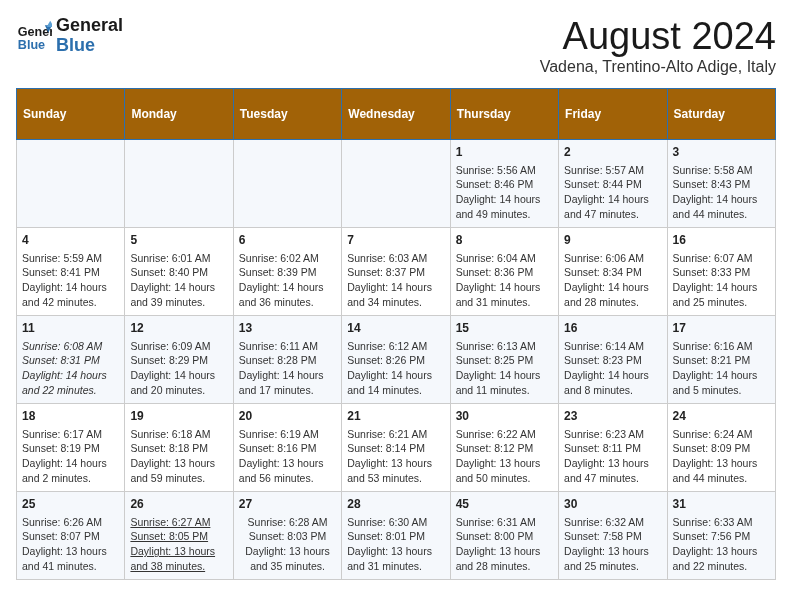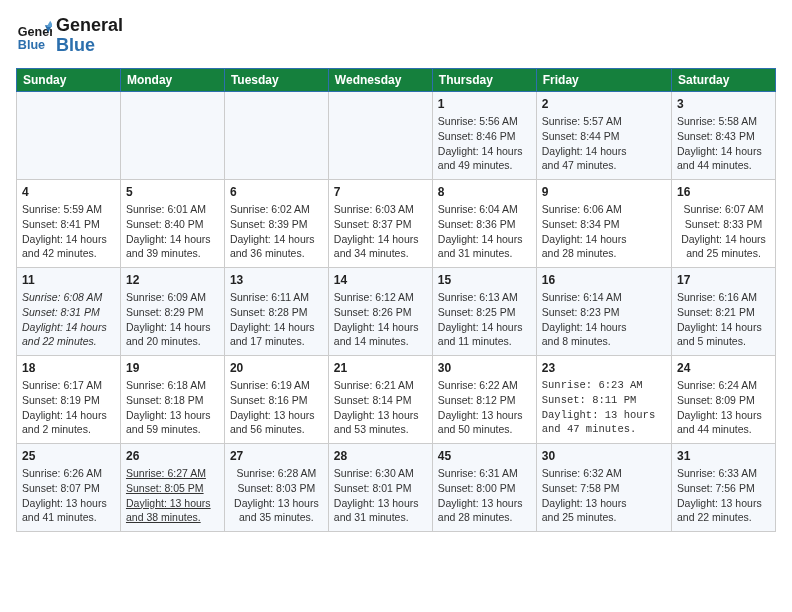--- a/index.html
+++ b/index.html
@@ -37,24 +37,24 @@
     .location {
       font-size: 16px;
       color: #333;
     }
     .calendar-table {
       width: 100%;
       border-collapse: collapse;
       font-size: 11px;
     }
     .calendar-table thead tr th {
-      background: #15803d;
+      background: #a16207;
       color: #fff;
       text-align: left;
-      padding: 4px 6px;
+      padding: 18px 6px;
       font-size: 12px;
       font-weight: bold;
       border: 1px solid #2c6fad;
     }
     .calendar-table tbody tr td {
       border: 1px solid #ccc;
       vertical-align: top;
       padding: 4px 5px;
       height: 88px;
       background: #fff;
@@ -90,20 +90,24 @@
       <text x="2" y="20" font-size="14" font-weight="bold" fill="#1a1a1a">General</text>
       <text x="2" y="34" font-size="14" font-weight="bold" fill="#2c6fad">Blue</text>
       <polygon points="32,8 40,8 36,16" fill="#2c6fad"></polygon>
       <polygon points="34,10 42,10 38,3" fill="#5a9fd4"></polygon>
     </svg>
     <div style="display:flex;flex-direction:column;line-height:1.1;">
       <span style="font-size:18px;font-weight:bold;color:#1a1a1a;">General</span>
       <span style="font-size:18px;font-weight:bold;color:#2c6fad;">Blue</span>
     </div>
   </div>
+  <div class="title-area">
+    <div class="month-year">August 2024</div>
+    <div class="location">Vadena, Trentino-Alto Adige, Italy</div>
+  </div>
 </div>
 
 <table class="calendar-table">
   <thead>
     <tr id="weekday-header">
     <th>Sunday</th>
         <th>Monday</th>
         <th>Tuesday</th>
         <th>Wednesday</th>
         <th>Thursday</th>
@@ -177,21 +181,21 @@
         </td>
         <td>
           <span class="day-num">9</span>
           <div class="day-info" style="white-space: pre-line;">Sunrise: 6:06 AM
 Sunset: 8:34 PM
 Daylight: 14 hours
 and 28 minutes.</div>
         </td>
         <td>
           <span class="day-num">16</span>
-          <div class="day-info" style="white-space: pre-line; text-align: center;">Sunrise: 6:07 AM
+          <div class="day-info" style="white-space: pre-line;">Sunrise: 6:07 AM
 Sunset: 8:33 PM
 Daylight: 14 hours
 and 25 minutes.</div>
         </td>
       </tr>
       <tr>
         <td>
           <span class="day-num">11</span>
           <div class="day-info" style="white-space: pre-line; font-style: italic;">Sunrise: 6:08 AM
 Sunset: 8:31 PM
@@ -272,21 +276,21 @@
         </td>
         <td>
           <span class="day-num">30</span>
           <div class="day-info" style="white-space: pre-line;">Sunrise: 6:22 AM
 Sunset: 8:12 PM
 Daylight: 13 hours
 and 50 minutes.</div>
         </td>
         <td>
           <span class="day-num">23</span>
-          <div class="day-info" style="white-space: pre-line; font-family: Liberation Mono, monospace;">Sunrise: 6:23 AM
+          <div class="day-info" style="white-space: pre-line;">Sunrise: 6:23 AM
 Sunset: 8:11 PM
 Daylight: 13 hours
 and 47 minutes.</div>
         </td>
         <td>
           <span class="day-num">24</span>
           <div class="day-info" style="white-space: pre-line;">Sunrise: 6:24 AM
 Sunset: 8:09 PM
 Daylight: 13 hours
 and 44 minutes.</div>

